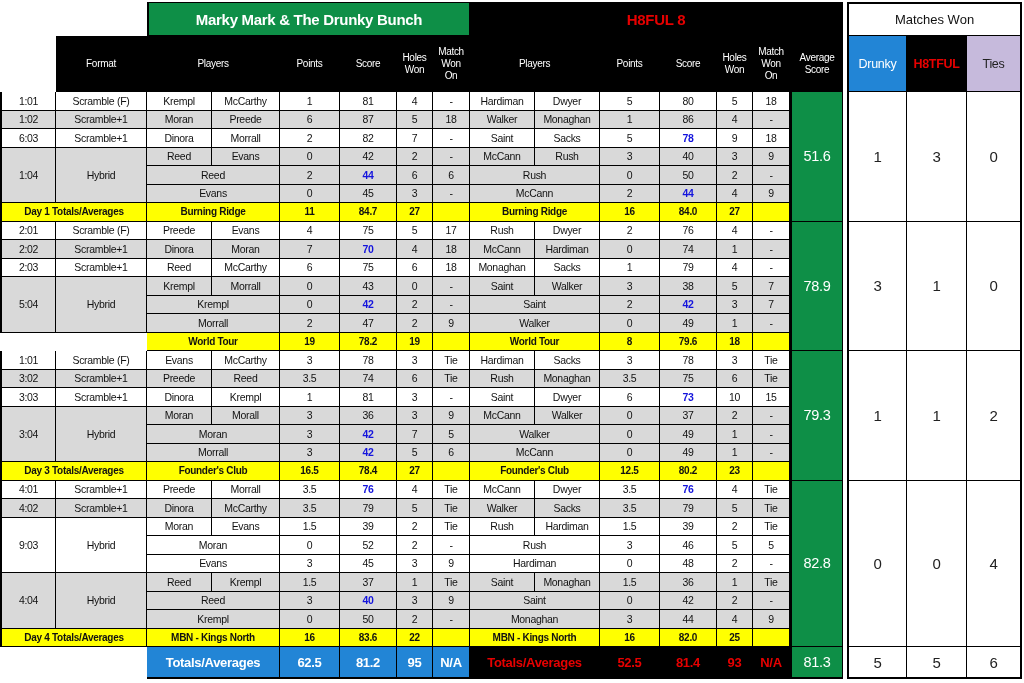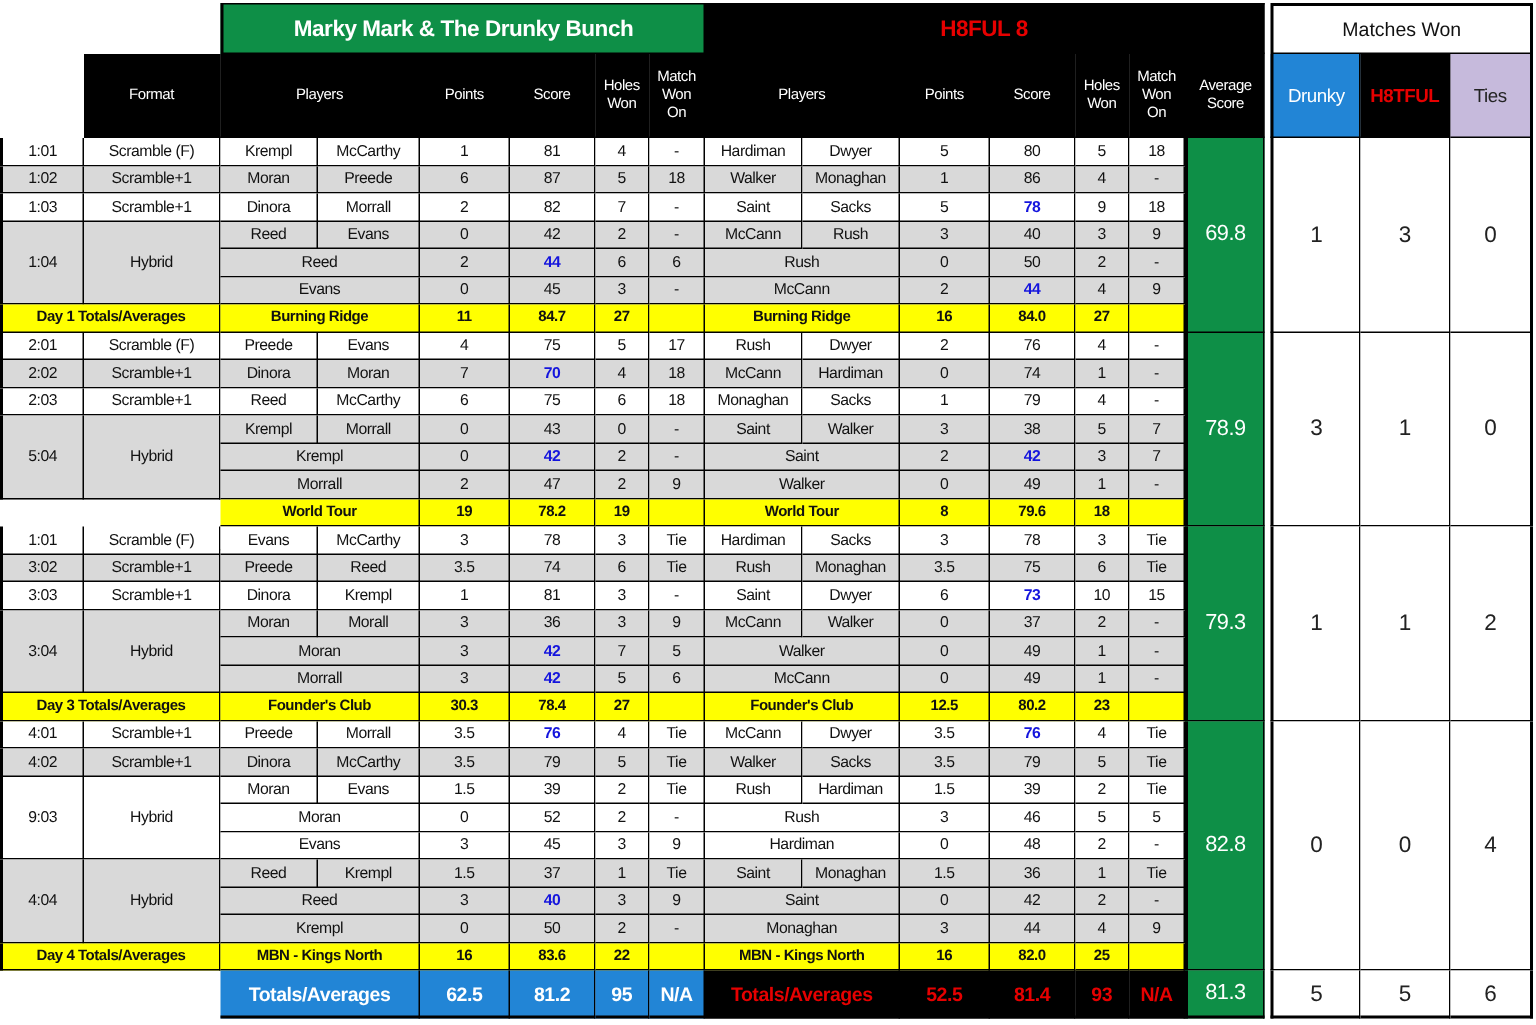--- a/index.html
+++ b/index.html
@@ -84,21 +84,21 @@
     <div class="cell gray" style="grid-area: 4 / 5 / span 1 / span 1;">6</div>
     <div class="cell gray" style="grid-area: 4 / 6 / span 1 / span 1;">87</div>
     <div class="cell gray" style="grid-area: 4 / 7 / span 1 / span 1;">5</div>
     <div class="cell gray" style="grid-area: 4 / 8 / span 1 / span 1;">18</div>
     <div class="cell gray" style="grid-area: 4 / 9 / span 1 / span 1;">Walker</div>
     <div class="cell gray" style="grid-area: 4 / 10 / span 1 / span 1;">Monaghan</div>
     <div class="cell gray" style="grid-area: 4 / 11 / span 1 / span 1;">1</div>
     <div class="cell gray" style="grid-area: 4 / 12 / span 1 / span 1;">86</div>
     <div class="cell gray" style="grid-area: 4 / 13 / span 1 / span 1;">4</div>
     <div class="cell gray" style="grid-area: 4 / 14 / span 1 / span 1;">-</div>
-    <div class="cell bl2" style="grid-area: 5 / 1 / span 1 / span 1;">1:03</div>
+    <div class="cell bl2" style="grid-area: 5 / 1 / span 1 / span 1;">6:03</div>
     <div class="cell" style="grid-area: 5 / 2 / span 1 / span 1;">Scramble+1</div>
     <div class="cell" style="grid-area: 5 / 3 / span 1 / span 1;">Dinora</div>
     <div class="cell" style="grid-area: 5 / 4 / span 1 / span 1;">Morrall</div>
     <div class="cell" style="grid-area: 5 / 5 / span 1 / span 1;">2</div>
     <div class="cell" style="grid-area: 5 / 6 / span 1 / span 1;">82</div>
     <div class="cell" style="grid-area: 5 / 7 / span 1 / span 1;">7</div>
     <div class="cell" style="grid-area: 5 / 8 / span 1 / span 1;">-</div>
     <div class="cell" style="grid-area: 5 / 9 / span 1 / span 1;">Saint</div>
     <div class="cell" style="grid-area: 5 / 10 / span 1 / span 1;">Sacks</div>
     <div class="cell" style="grid-area: 5 / 11 / span 1 / span 1;">5</div>
@@ -143,21 +143,21 @@
     <div class="cell yellow" style="grid-area: 9 / 3 / span 1 / span 2;">Burning Ridge</div>
     <div class="cell yellow" style="grid-area: 9 / 5 / span 1 / span 1;">11</div>
     <div class="cell yellow" style="grid-area: 9 / 6 / span 1 / span 1;">84.7</div>
     <div class="cell yellow" style="grid-area: 9 / 7 / span 1 / span 1;">27</div>
     <div class="cell yellow" style="grid-area: 9 / 8 / span 1 / span 1;"></div>
     <div class="cell yellow" style="grid-area: 9 / 9 / span 1 / span 2;">Burning Ridge</div>
     <div class="cell yellow" style="grid-area: 9 / 11 / span 1 / span 1;">16</div>
     <div class="cell yellow" style="grid-area: 9 / 12 / span 1 / span 1;">84.0</div>
     <div class="cell yellow" style="grid-area: 9 / 13 / span 1 / span 1;">27</div>
     <div class="cell yellow" style="grid-area: 9 / 14 / span 1 / span 1;"></div>
-    <div class="cell greencell" style="grid-area: 3 / 15 / span 7 / span 1;">69.8</div>
+    <div class="cell greencell" style="grid-area: 3 / 15 / span 7 / span 1;">51.6</div>
     <div class="cell mwc bl2" style="grid-area: 3 / 17 / span 7 / span 1;">1</div>
     <div class="cell mwc" style="grid-area: 3 / 18 / span 7 / span 1;">3</div>
     <div class="cell mwc br2" style="grid-area: 3 / 19 / span 7 / span 1;">0</div>
     <div class="cell bl2" style="grid-area: 10 / 1 / span 1 / span 1;">2:01</div>
     <div class="cell" style="grid-area: 10 / 2 / span 1 / span 1;">Scramble (F)</div>
     <div class="cell" style="grid-area: 10 / 3 / span 1 / span 1;">Preede</div>
     <div class="cell" style="grid-area: 10 / 4 / span 1 / span 1;">Evans</div>
     <div class="cell" style="grid-area: 10 / 5 / span 1 / span 1;">4</div>
     <div class="cell" style="grid-area: 10 / 6 / span 1 / span 1;">75</div>
     <div class="cell" style="grid-area: 10 / 7 / span 1 / span 1;">5</div>
@@ -316,21 +316,21 @@
     <div class="cell gray bluescore" style="grid-area: 22 / 6 / span 1 / span 1;">42</div>
     <div class="cell gray" style="grid-area: 22 / 7 / span 1 / span 1;">5</div>
     <div class="cell gray" style="grid-area: 22 / 8 / span 1 / span 1;">6</div>
     <div class="cell gray" style="grid-area: 22 / 9 / span 1 / span 2;">McCann</div>
     <div class="cell gray" style="grid-area: 22 / 11 / span 1 / span 1;">0</div>
     <div class="cell gray" style="grid-area: 22 / 12 / span 1 / span 1;">49</div>
     <div class="cell gray" style="grid-area: 22 / 13 / span 1 / span 1;">1</div>
     <div class="cell gray" style="grid-area: 22 / 14 / span 1 / span 1;">-</div>
     <div class="cell yellow bl2" style="grid-area: 23 / 1 / span 1 / span 2;">Day 3 Totals/Averages</div>
     <div class="cell yellow" style="grid-area: 23 / 3 / span 1 / span 2;">Founder's Club</div>
-    <div class="cell yellow" style="grid-area: 23 / 5 / span 1 / span 1;">30.3</div>
+    <div class="cell yellow" style="grid-area: 23 / 5 / span 1 / span 1;">16.5</div>
     <div class="cell yellow" style="grid-area: 23 / 6 / span 1 / span 1;">78.4</div>
     <div class="cell yellow" style="grid-area: 23 / 7 / span 1 / span 1;">27</div>
     <div class="cell yellow" style="grid-area: 23 / 8 / span 1 / span 1;"></div>
     <div class="cell yellow" style="grid-area: 23 / 9 / span 1 / span 2;">Founder's Club</div>
     <div class="cell yellow" style="grid-area: 23 / 11 / span 1 / span 1;">12.5</div>
     <div class="cell yellow" style="grid-area: 23 / 12 / span 1 / span 1;">80.2</div>
     <div class="cell yellow" style="grid-area: 23 / 13 / span 1 / span 1;">23</div>
     <div class="cell yellow" style="grid-area: 23 / 14 / span 1 / span 1;"></div>
     <div class="cell greencell" style="grid-area: 17 / 15 / span 7 / span 1;">79.3</div>
     <div class="cell mwc bl2" style="grid-area: 17 / 17 / span 7 / span 1;">1</div>

